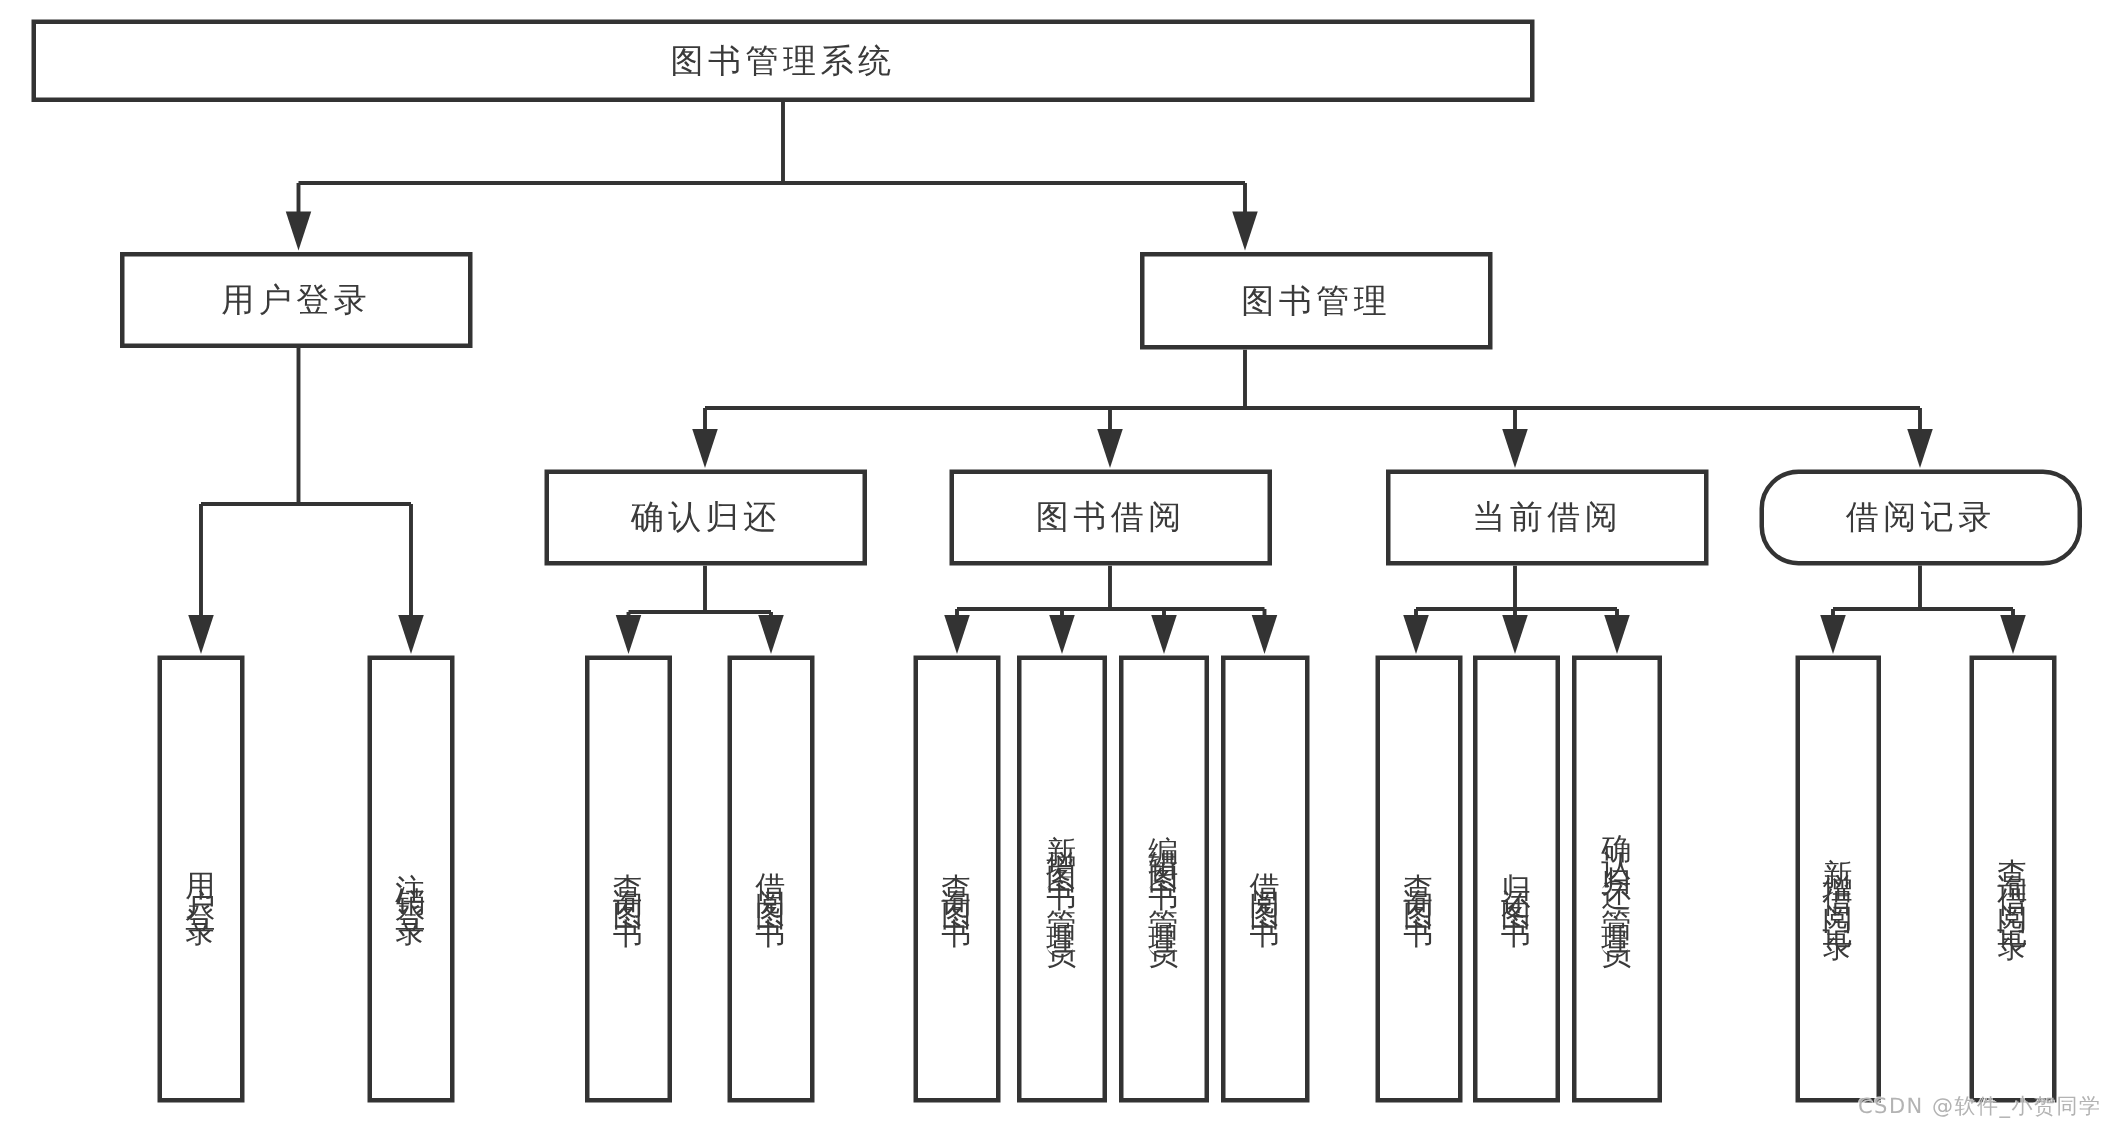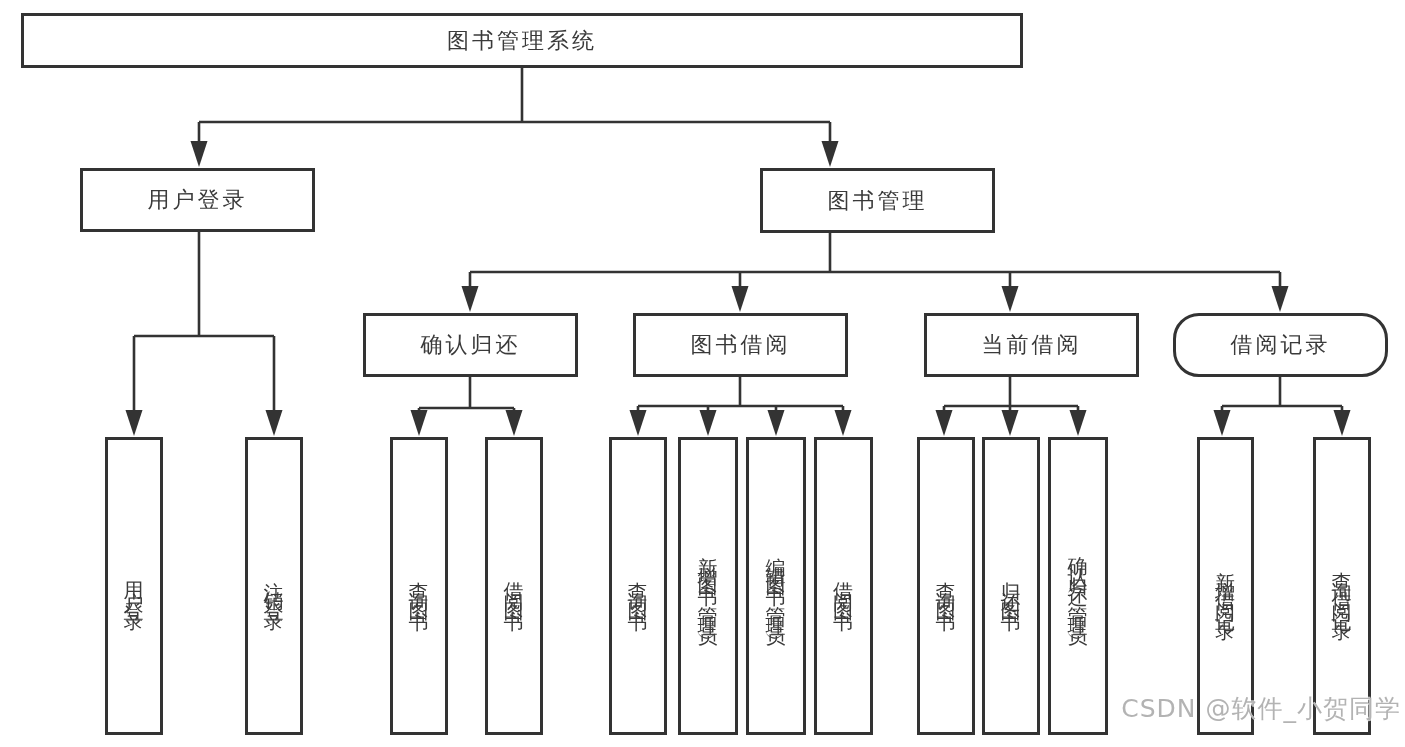--- a/index.html
+++ b/index.html
@@ -39,23 +39,23 @@
   .v-box .vtext {
     writing-mode: vertical-rl;
     font-size: 20px;
     letter-spacing: 10px;
     line-height: 1;
     white-space: nowrap;
   }
   .watermark {
     position: absolute;
     right: 4px;
-    bottom: 22px;
+    bottom: 0;
     z-index: 2;
-    font-size: 25px;
+    font-size: 14px;
     letter-spacing: 1px;
     color: var(--watermark);
     text-shadow: 1px 1px 0 rgba(255,255,255,0.7), -1px -1px 0 rgba(255,255,255,0.7);
     white-space: nowrap;
   }
 </style>
 </head>
 <body>
 
 <div class="canvas">

